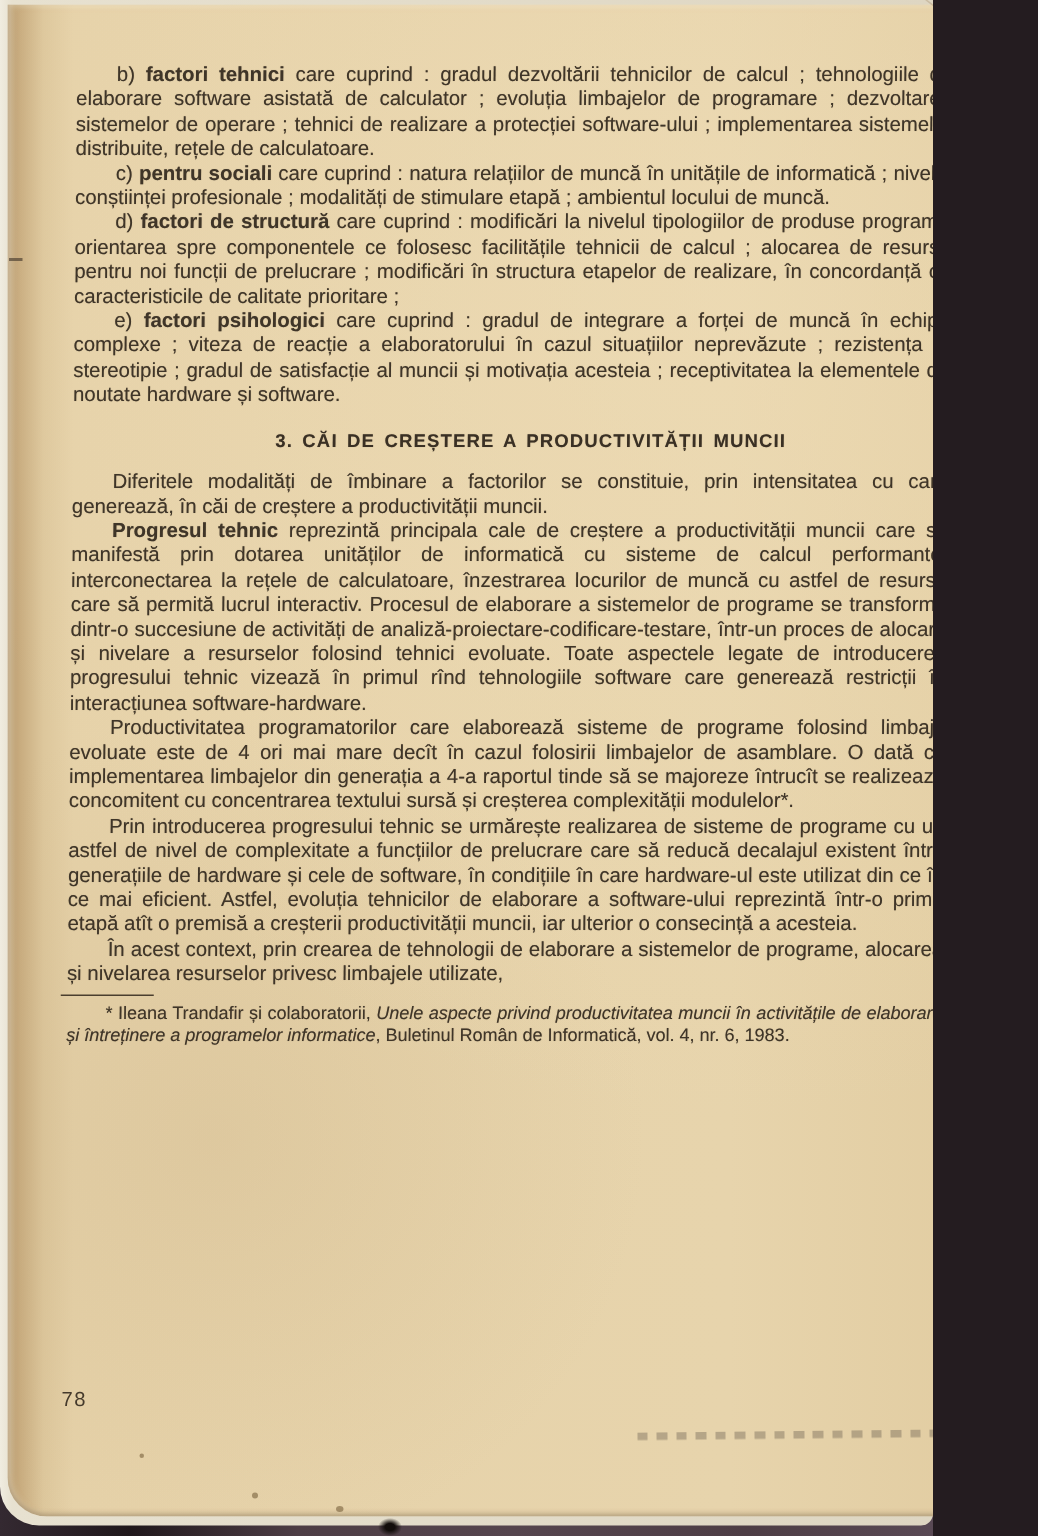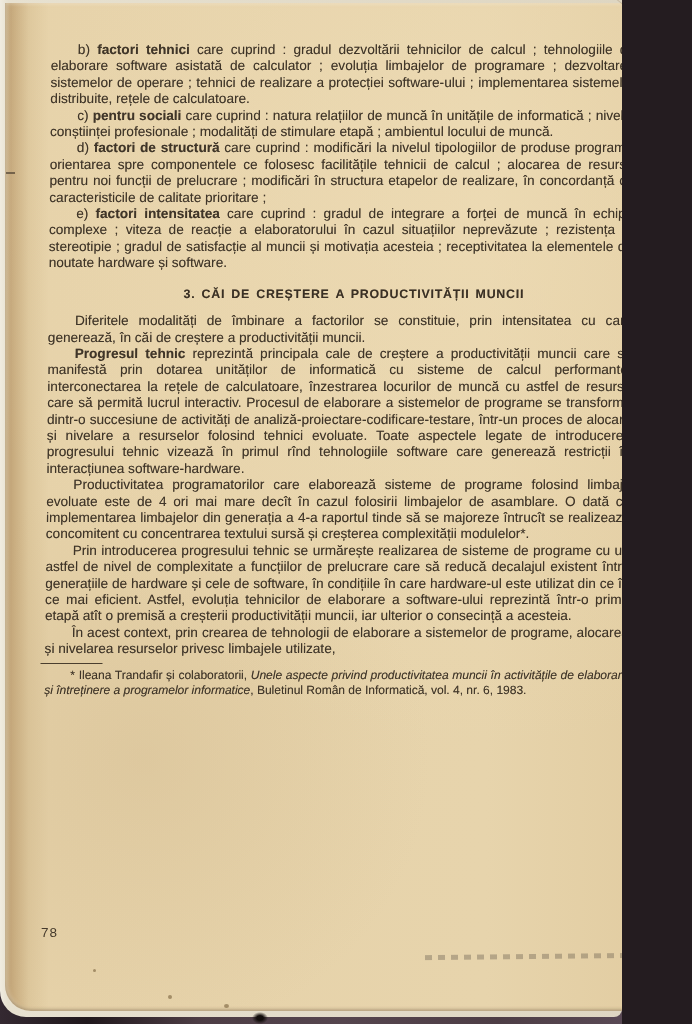--- a/index.html
+++ b/index.html
@@ -89,21 +89,21 @@
   <div class="speck" style="left:224px;top:1004px;width:5px;height:4px;"></div>
   <div class="speck" style="left:93px;top:969px;width:3px;height:3px;"></div>
   <div class="scribble"></div>
   <div class="bottom-mark"></div>
 
   <div class="text-block">
     <div id="body-content">
         <p class="para"><span>b) </span><span class="b">factori tehnici</span><span> care cuprind : gradul dezvoltării tehnicilor de calcul ; tehnologiile de elaborare software asistată de calculator ; evoluția limbajelor de programare ; dezvoltarea sistemelor de operare ; tehnici de realizare a protecției software-ului ; implementarea sistemelor distribuite, rețele de calculatoare.</span></p>
         <p class="para"><span>c) </span><span class="b">pentru sociali</span><span> care cuprind : natura relațiilor de muncă în unitățile de informatică ; nivelul conștiinței profesionale ; modalități de stimulare etapă ; ambientul locului de muncă.</span></p>
         <p class="para"><span>d) </span><span class="b">factori de structură</span><span> care cuprind : modificări la nivelul tipologiilor de produse program ; orientarea spre componentele ce folosesc facilitățile tehnicii de calcul ; alocarea de resurse pentru noi funcții de prelucrare ; modificări în structura etapelor de realizare, în concordanță cu caracteristicile de calitate prioritare ;</span></p>
-        <p class="para"><span>e) </span><span class="b">factori intensitatea</span><span> care cuprind : gradul de integrare a forței de muncă în echipe complexe ; viteza de reacție a elaboratorului în cazul situațiilor neprevăzute ; rezistența la stereotipie ; gradul de satisfacție al muncii și motivația acesteia ; receptivitatea la elementele de noutate hardware și software.</span></p>
+        <p class="para"><span>e) </span><span class="b">factori psihologici</span><span> care cuprind : gradul de integrare a forței de muncă în echipe complexe ; viteza de reacție a elaboratorului în cazul situațiilor neprevăzute ; rezistența la stereotipie ; gradul de satisfacție al muncii și motivația acesteia ; receptivitatea la elementele de noutate hardware și software.</span></p>
         <h3 class="heading">3. CĂI DE CREȘTERE A PRODUCTIVITĂȚII MUNCII</h3>
         <p class="para"><span>Diferitele modalități de îmbinare a factorilor se constituie, prin intensitatea cu care generează, în căi de creștere a productivității muncii.</span></p>
         <p class="para"><span class="b">Progresul tehnic</span><span> reprezintă principala cale de creștere a productivității muncii care se manifestă prin dotarea unităților de informatică cu sisteme de calcul performante, interconectarea la rețele de calculatoare, înzestrarea locurilor de muncă cu astfel de resurse care să permită lucrul interactiv. Procesul de elaborare a sistemelor de programe se transformă dintr-o succesiune de activități de analiză-proiectare-codificare-testare, într-un proces de alocare și nivelare a resurselor folosind tehnici evoluate. Toate aspectele legate de introducerea progresului tehnic vizează în primul rînd tehnologiile software care generează restricții în interacțiunea software-hardware.</span></p>
         <p class="para"><span>Productivitatea programatorilor care elaborează sisteme de programe folosind limbaje evoluate este de 4 ori mai mare decît în cazul folosirii limbajelor de asamblare. O dată cu implementarea limbajelor din generația a 4-a raportul tinde să se majoreze întrucît se realizează concomitent cu concentrarea textului sursă și creșterea complexității modulelor*.</span></p>
         <p class="para"><span>Prin introducerea progresului tehnic se urmărește realizarea de sisteme de programe cu un astfel de nivel de complexitate a funcțiilor de prelucrare care să reducă decalajul existent între generațiile de hardware și cele de software, în condițiile în care hardware-ul este utilizat din ce în ce mai eficient. Astfel, evoluția tehnicilor de elaborare a software-ului reprezintă într-o primă etapă atît o premisă a creșterii productivității muncii, iar ulterior o consecință a acesteia.</span></p>
         <p class="para"><span>În acest context, prin crearea de tehnologii de elaborare a sistemelor de programe, alocarea și nivelarea resurselor privesc limbajele utilizate,</span></p>
       </div>
     <div class="footnote-rule"></div>
     <p class="footnote" id="footnote-text"><span>* Ileana Trandafir și colaboratorii, </span><span class="i">Unele aspecte privind productivitatea muncii în activitățile de elaborare și întreținere a programelor informatice</span><span>, Buletinul Român de Informatică, vol. 4, nr. 6, 1983.</span></p>
   </div>

